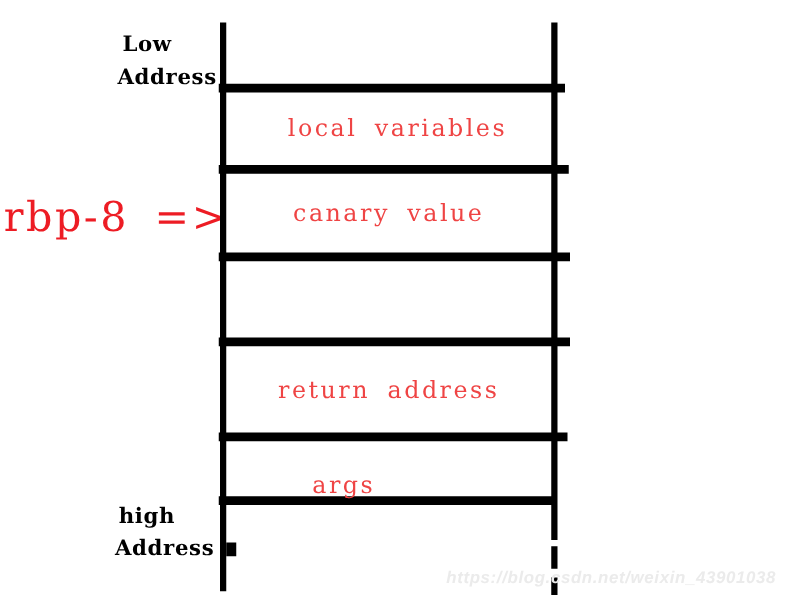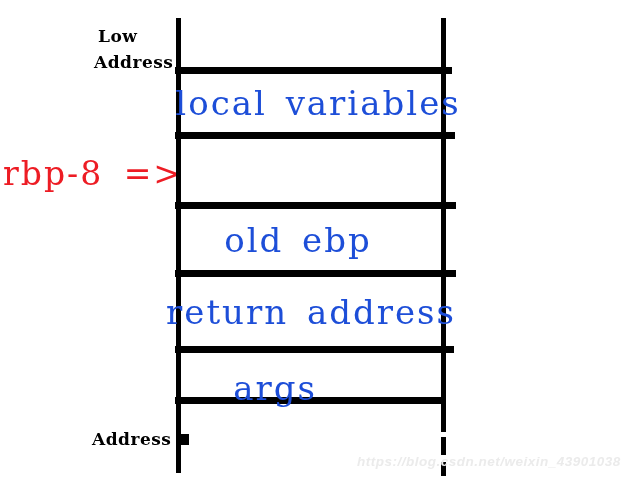--- a/index.html
+++ b/index.html
@@ -27,24 +27,24 @@
   .hline.l5 { top: 346px; width: 279px; }
   .hline.l6 { top: 397px; width: 269px; }
   
   .cell {
     position: absolute;
     left: 181px;
     width: 260px;
     display: flex;
     align-items: center;
     justify-content: center;
-    font-size: 34px;
+    font-size: 19px;
     letter-spacing: 2px;
     word-spacing: 6px;
-    color: #1d4ed8;
+    color: #ef4444;
     white-space: nowrap;
   }
   .cell.c1 { top: 74px;  height: 58px; transform: translateX(7px); }
   .cell.c2 { top: 139px; height: 63px; }
   .cell.c3 { top: 209px; height: 61px; transform: translateX(-13px); }
   .cell.c4 { top: 277px; height: 69px; border-radius: 17px; }
   .cell.c5 { top: 353px; height: 44px; transform: translateX(-36px); margin-top: 13px; }
   
   .addr-label {
     position: absolute;
@@ -102,24 +102,24 @@
   <div class="bump"></div>
 
   <div class="hline l1"></div>
   <div class="hline l2"></div>
   <div class="hline l3"></div>
   <div class="hline l4"></div>
   <div class="hline l5"></div>
   <div class="hline l6"></div>
 
   <div class="cell c1">local variables</div>
-  <div class="cell c3">old ebp</div>
+  <div class="cell c2">canary value</div>
   <div class="cell c4">return address</div>
   <div class="cell c5">args</div>
 
   <div class="addr-label high">
-    <br>
+    <span class="indent" style="padding-left:3px">high</span><br>
     <span>Address</span>
   </div>
 
   <div class="watermark">https://blog.csdn.net/weixin_43901038</div>
 
 </div>
 
 </body></html>

